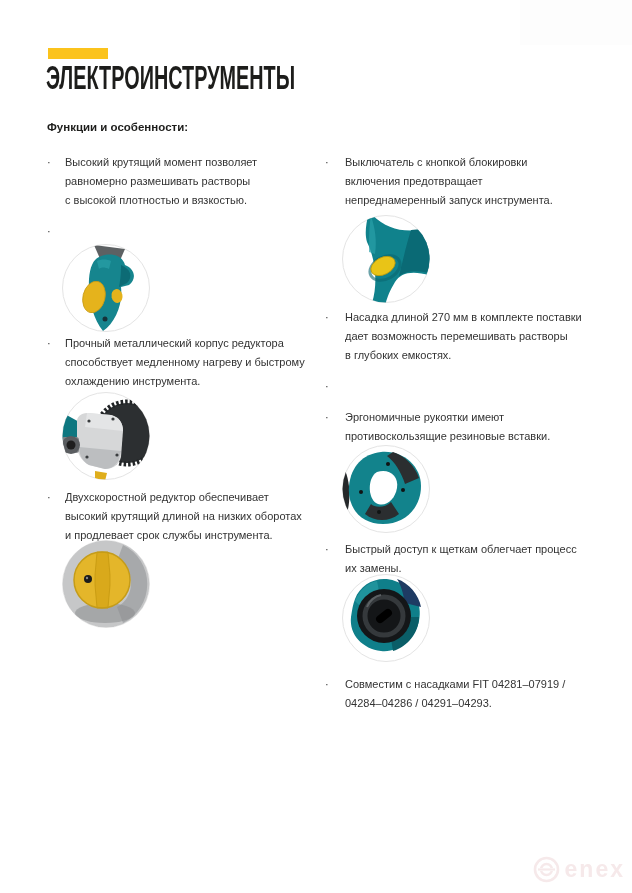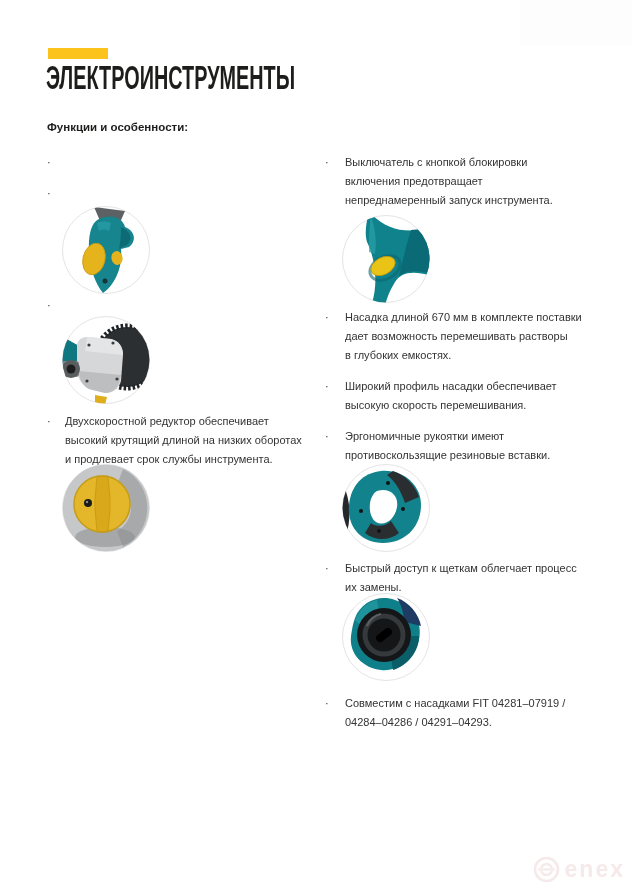--- a/index.html
+++ b/index.html
@@ -35,20 +35,23 @@
 
 <div class="topright-block"></div>
 <div class="accent-bar"></div>
 <h1 class="page-title">ЭЛЕКТРОИНСТРУМЕНТЫ</h1>
 <div class="subtitle">Функции и особенности:</div>
 
 <div class="col col-left">
 
   <div class="feature">
     <span class="marker">·</span>
+    <span class="text">Высокий крутящий момент позволяет
+равномерно размешивать растворы
+с высокой плотностью и вязкостью.</span>
   </div>
 
   <div class="feature" style="margin-top:12px">
     <span class="marker">·</span>
   </div>
 
   <div class="photo-wrap" style="margin-top:2px">
     <svg class="photo" viewBox="0 0 90 90">
       <defs>
           <clipPath id="clipL1">
@@ -63,20 +66,23 @@
         <path d="M36,18 C40,16 46,16 50,18 L48,26 C44,24 40,24 38,26 Z" fill="#2aa0a8" opacity="0.7"></path>
         <ellipse cx="33" cy="54" rx="11" ry="16" transform="rotate(14 33 54)" fill="#E5B31C" stroke="#c79a15" stroke-width="0.8"></ellipse>
         <ellipse cx="56" cy="53" rx="5.5" ry="7" transform="rotate(-12 56 53)" fill="#E5B31C"></ellipse>
         <circle cx="44" cy="76" r="2.5" fill="#16323a"></circle>
       </g>
     </svg>
   </div>
 
   <div class="feature" style="margin-top:1px">
     <span class="marker">·</span>
+    <span class="text">Прочный металлический корпус редуктора
+способствует медленному нагреву и быстрому
+охлаждению инструмента.</span>
   </div>
 
   <div class="photo-wrap" style="margin-top:0">
     <svg class="photo" viewBox="0 0 90 90">
       <defs>
           <clipPath id="clipL2">
             <circle cx="45" cy="45" r="43.5"></circle>
           </clipPath>
         </defs>
       <circle cx="45" cy="45" r="43.5" fill="#ffffff" stroke="#e4e4e4"></circle>
@@ -151,29 +157,27 @@
         <path d="M70,16 L92,14 L92,60 C78,56 66,56 58,62 C62,46 66,28 70,16 Z" fill="#0A6A75"></path>
         <path d="M30,2 C34,14 36,26 34,40 L28,38 C28,24 28,12 30,2 Z" fill="#2aa0a8" opacity="0.7"></path>
         <ellipse cx="44" cy="54" rx="16" ry="11" transform="rotate(-28 44 54)" fill="none" stroke="#0a6570" stroke-width="3" opacity="0.6"></ellipse>
         <ellipse cx="42" cy="52" rx="13" ry="8.5" transform="rotate(-28 42 52)" fill="#E9C417" stroke="#b99a0e" stroke-width="0.8"></ellipse>
       </g>
     </svg>
   </div>
 
   <div class="feature" style="margin-top:4px">
     <span class="marker">·</span>
-    <span class="text">Насадка длиной 670 мм в комплекте поставки
+    <span class="text">Насадка длиной 270 мм в комплекте поставки
 дает возможность перемешивать растворы
 в глубоких емкостях.</span>
   </div>
 
   <div class="feature" style="margin-top:12px">
     <span class="marker">·</span>
-    <span class="text">Широкий профиль насадки обеспечивает
-высокую скорость перемешивания.</span>
   </div>
 
   <div class="feature" style="margin-top:12px">
     <span class="marker">·</span>
     <span class="text">Эргономичные рукоятки имеют
 противоскользящие резиновые вставки.</span>
   </div>
 
   <div class="photo-wrap" style="margin-top:-2px">
     <svg class="photo" viewBox="0 0 90 90">

